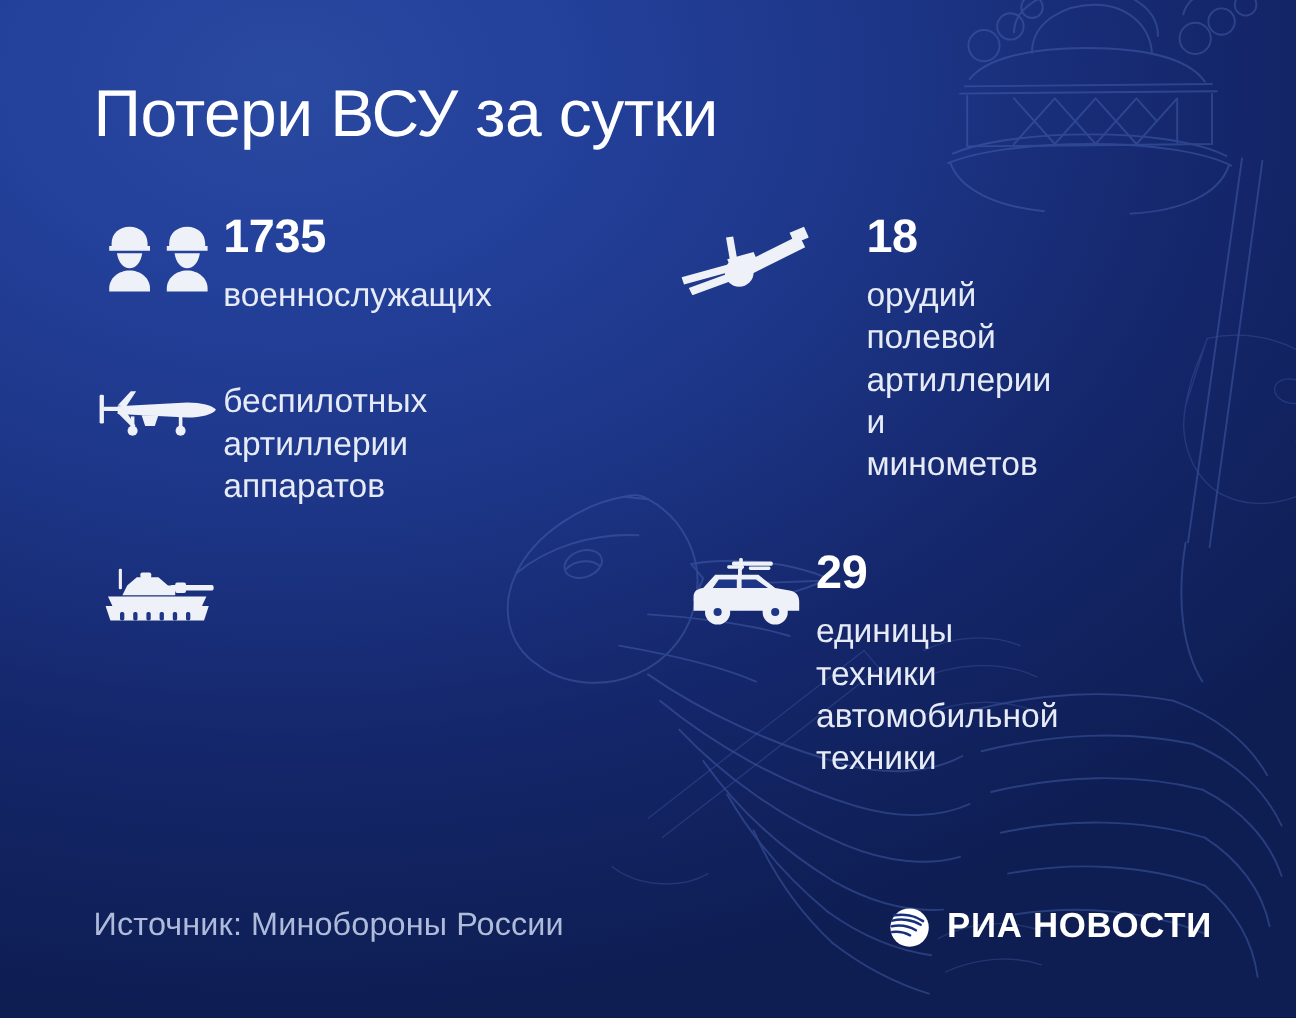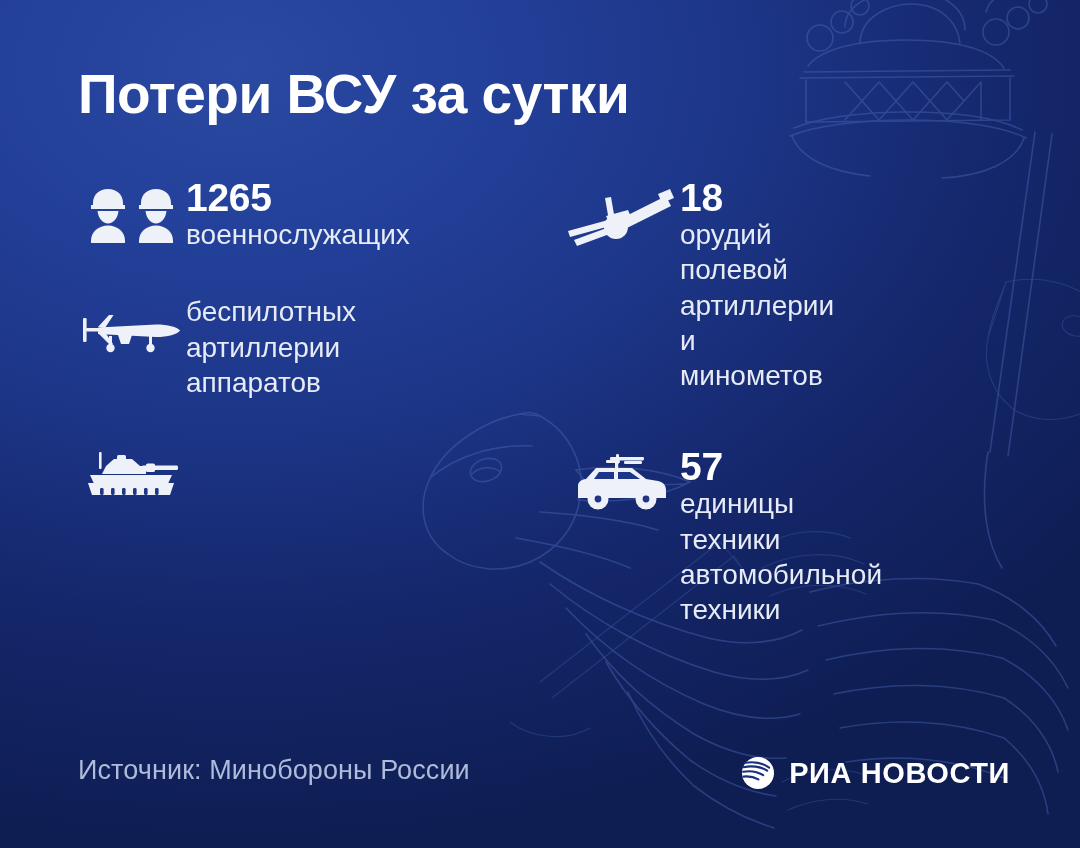--- a/index.html
+++ b/index.html
@@ -44,21 +44,21 @@
   }
   .wm-line.thin { stroke-width: 1.1; opacity: 0.55; }
 
   
   .title {
     position: absolute;
     left: 78px;
     top: 62px;
     margin: 0;
     font-size: 55px;
-    font-weight: 700;
+    font-weight: 400;
     letter-spacing: -0.5px;
     color: #ffffff;
     white-space: nowrap;
   }
 
   
   .columns {
     position: absolute;
     left: 0;
     top: 176px;
@@ -83,54 +83,55 @@
   .stat-body { padding-top: 2px; }
 
   .stat-value {
     font-size: 39px;
     font-weight: 700;
     color: #ffffff;
     line-height: 1.0;
     letter-spacing: -0.3px;
   }
   .stat-label {
+    margin-top: 11px;
     font-size: 28px;
     font-weight: 400;
     color: #e6ebf6;
     line-height: 1.26;
     white-space: pre-line;
   }
 
   
   .left-1 { margin-bottom: 40px; }
   .left-1 .stat-icon { width: 108px; padding-top: 12px; }
   .left-2 { margin-bottom: 34px; }
   .left-2 .stat-icon { width: 108px; padding-top: 18px; }
   .left-3 .stat-icon { width: 108px; padding-top: 16px; }
 
   
-  .right-1 { margin-bottom: 52px; }
+  .right-1 { margin-bottom: 52px; gap: 42px; }
   .right-1 .stat-icon { width: 120px; padding-top: 10px; }
   .right-2 .stat-icon { width: 120px; padding-top: 8px; }
 
   
   .source {
     position: absolute;
     left: 78px;
     bottom: 62px;
     font-size: 27px;
     color: #aebbda;
     letter-spacing: 0.1px;
   }
   .brand {
     position: absolute;
     right: 70px;
     bottom: 58px;
     display: flex;
-    align-items: center;
+    align-items: flex-start;
     gap: 14px;
   }
   .brand-mark { width: 34px; height: 34px; display: block; }
   .brand-name {
     font-size: 29px;
     font-weight: 700;
     color: #ffffff;
     letter-spacing: 0.6px;
   }
 </style>
@@ -266,21 +267,21 @@
               <path d="M8.5 23 L29.5 23 C28.6 30.6 24.3 35.5 19 35.5 C13.7 35.5 9.4 30.6 8.5 23 Z"></path>
               <path d="M19 37.5 C28.4 37.5 36 44 36 52.5 L36 55 L2 55 L2 52.5 C2 44 9.6 37.5 19 37.5 Z"></path>
 
               <path d="M52 15 C52 6.5 58.5 1 67 1 C75.5 1 82 6.5 82 15 L82 17 L84 17 L84 21 L50 21 L50 17 L52 17 Z"></path>
               <path d="M56.5 23 L77.5 23 C76.6 30.6 72.3 35.5 67 35.5 C61.7 35.5 57.4 30.6 56.5 23 Z"></path>
               <path d="M67 37.5 C76.4 37.5 84 44 84 52.5 L84 55 L50 55 L50 52.5 C50 44 57.6 37.5 67 37.5 Z"></path>
             </g>
           </svg>
         </div>
         <div class="stat-body">
-          <div class="stat-value">1265</div>
+          <div class="stat-value">1735</div>
           <div class="stat-label">военнослужащих</div>
         </div>
       </div>
 
       <div class="stat left-2">
         <div class="stat-icon">
           <svg width="100" height="46" viewBox="0 0 100 46" xmlns="http://www.w3.org/2000/svg">
             <g fill="#eef1f7">
 
               <rect x="1" y="8" width="3.6" height="24" rx="1.2"></rect>
@@ -392,21 +393,21 @@
               <circle cx="26" cy="46" r="10.5"></circle>
               <circle cx="74" cy="46" r="10.5"></circle>
               <g fill="#1d3688">
                 <circle cx="26" cy="46" r="3.4"></circle>
                 <circle cx="74" cy="46" r="3.4"></circle>
               </g>
             </g>
           </svg>
         </div>
         <div class="stat-body">
-          <div class="stat-value">57</div>
+          <div class="stat-value">29</div>
           <div class="stat-label">единицы техники
 автомобильной
 техники</div>
         </div>
       </div>
 
     </div>
   </div>
 
   <div class="source">Источник: Минобороны России</div>

